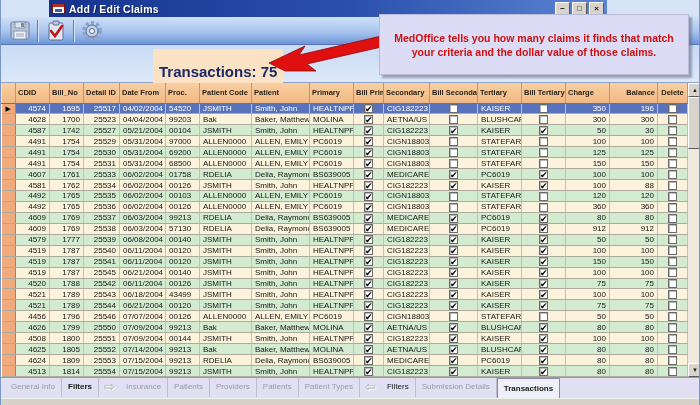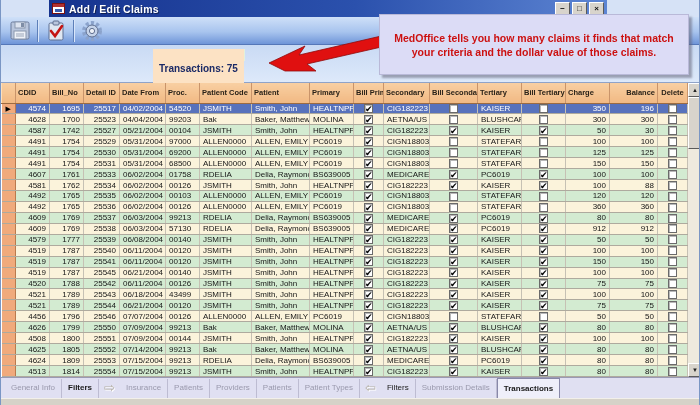--- a/index.html
+++ b/index.html
@@ -29,21 +29,21 @@
 
   
   .panel { position:absolute; left:0; top:45px; width:700px; height:38px;
     background:linear-gradient(to bottom,#c9daf4 0%, #dde9fa 100%); border-bottom:1px solid #8fa3c8; }
   .findbtn { position:absolute; left:14px; top:18px; width:124px; height:19px;
     background:#ece9e2; border:1px solid; border-color:#fff #55524c #55524c #fff; box-shadow:1px 1px 0 #8a877f;
     font-size:8.5px; color:#111; text-align:center; line-height:17px; }
   .balance { position:absolute; left:152px; top:4px; background:#e3f1db; color:#1b2a66;
     font-size:9px; font-weight:700; padding:1px 6px; }
   .transactions { position:absolute; left:152px; top:4px; background:#fce2c4; color:#1b2a66;
-    font-size:10px; font-weight:700; padding:14px 6px; }
+    font-size:15px; font-weight:700; padding:14px 6px; }
 
   
   .callout { position:absolute; left:378px; top:14px; width:310px; height:61px; background:#dcdcf6;
     border:1px solid #b9b9d8; box-shadow:3px 3px 2px rgba(100,100,120,.55); z-index:30;
     display:flex; align-items:center; justify-content:center; padding:2px 14px; }
   .callout .ctext { color:#cc1111; font-weight:700; font-size:10.5px; line-height:14px; text-align:center; }
   .arrowsvg { position:absolute; left:0; top:0; width:700px; height:405px; pointer-events:none; z-index:29; }
 
   
   .gridarea { position:absolute; left:0; top:83px; width:700px; height:294px; background:#fff; display:flex; }
@@ -67,21 +67,21 @@
 
   
   .vscroll { width:14px; height:294px; background:#eeeade; display:flex; flex-direction:column; }
   .sbtn { width:14px; height:14px; background:#d8d4cc; border:1px solid; border-color:#fff #5a5a5a #5a5a5a #fff;
     font-size:6px; text-align:center; line-height:12px; color:#222; }
   .sthumb { width:14px; height:52px; background:#d8d4cc; border:1px solid; border-color:#fff #5a5a5a #5a5a5a #fff; }
   .strack { flex:1; }
 
   
   .tabbar { position:absolute; left:0; top:377px; width:700px; height:21px; background:#e0e0f2;
-    border-top:1px solid #9a9ab4; display:flex; align-items:center; padding-left:4px; }
+    border-top:1px solid #9a9ab4; display:flex; align-items:flex-start; padding-left:4px; }
   .tab { font-size:8px; color:#9a99ad; padding:0 6px; line-height:18px; height:19px; border-right:1px solid #bdbcd2; white-space:nowrap; }
   .tab.bold { color:#1a1a1a; font-weight:700; }
   .tab.normal { color:#1a1a1a; }
   .tab.active { color:#1a1a1a; font-weight:700; background:#efeffa; border:1px solid #8888a8; border-bottom:none; height:21px; line-height:20px; }
   .tabarrow { font-size:13px; color:#b4b0a6; line-height:18px; padding:0 5px; text-shadow:1px 1px 0 #fff; }
 
   .bottomstrip { position:absolute; left:0; top:398px; width:700px; height:7px; background:#d6d2c8; border-top:1px solid #f2f0ea; }
 </style>
 </head>
 <body>

